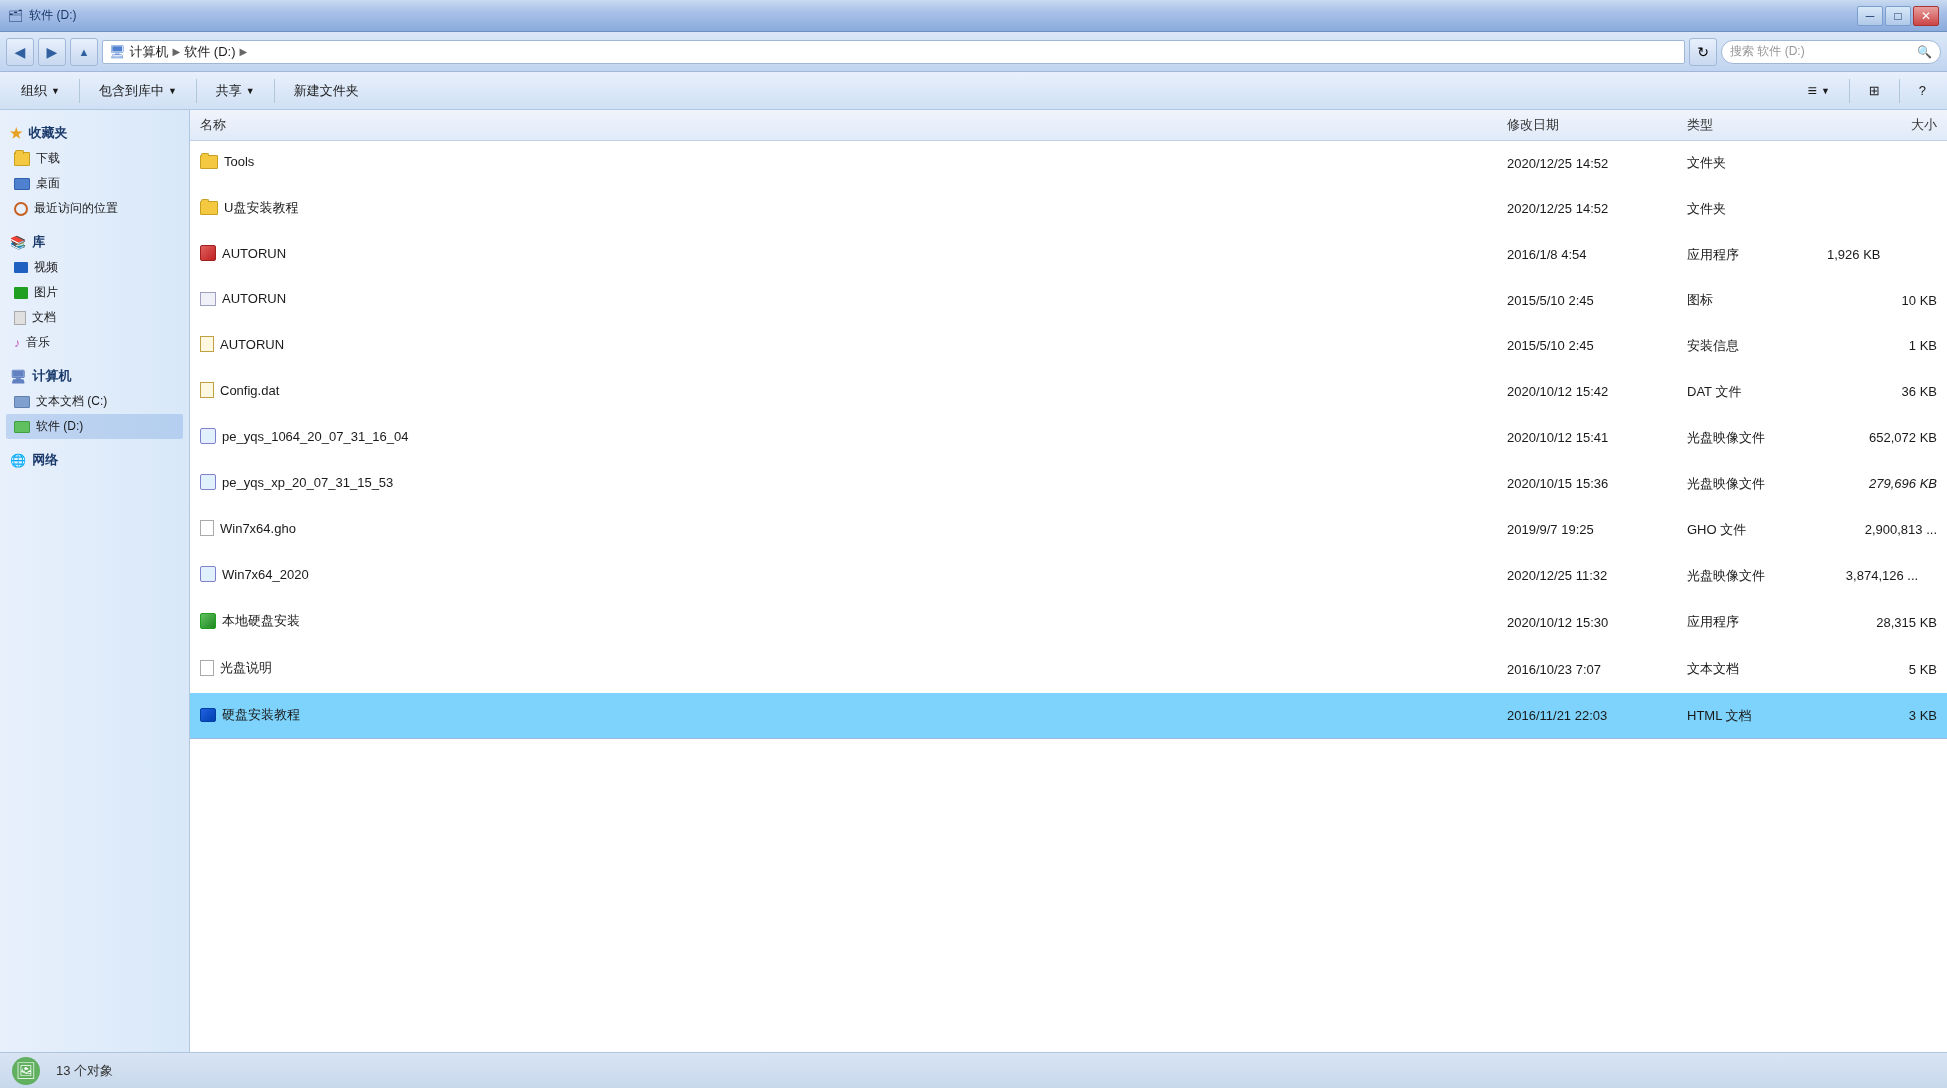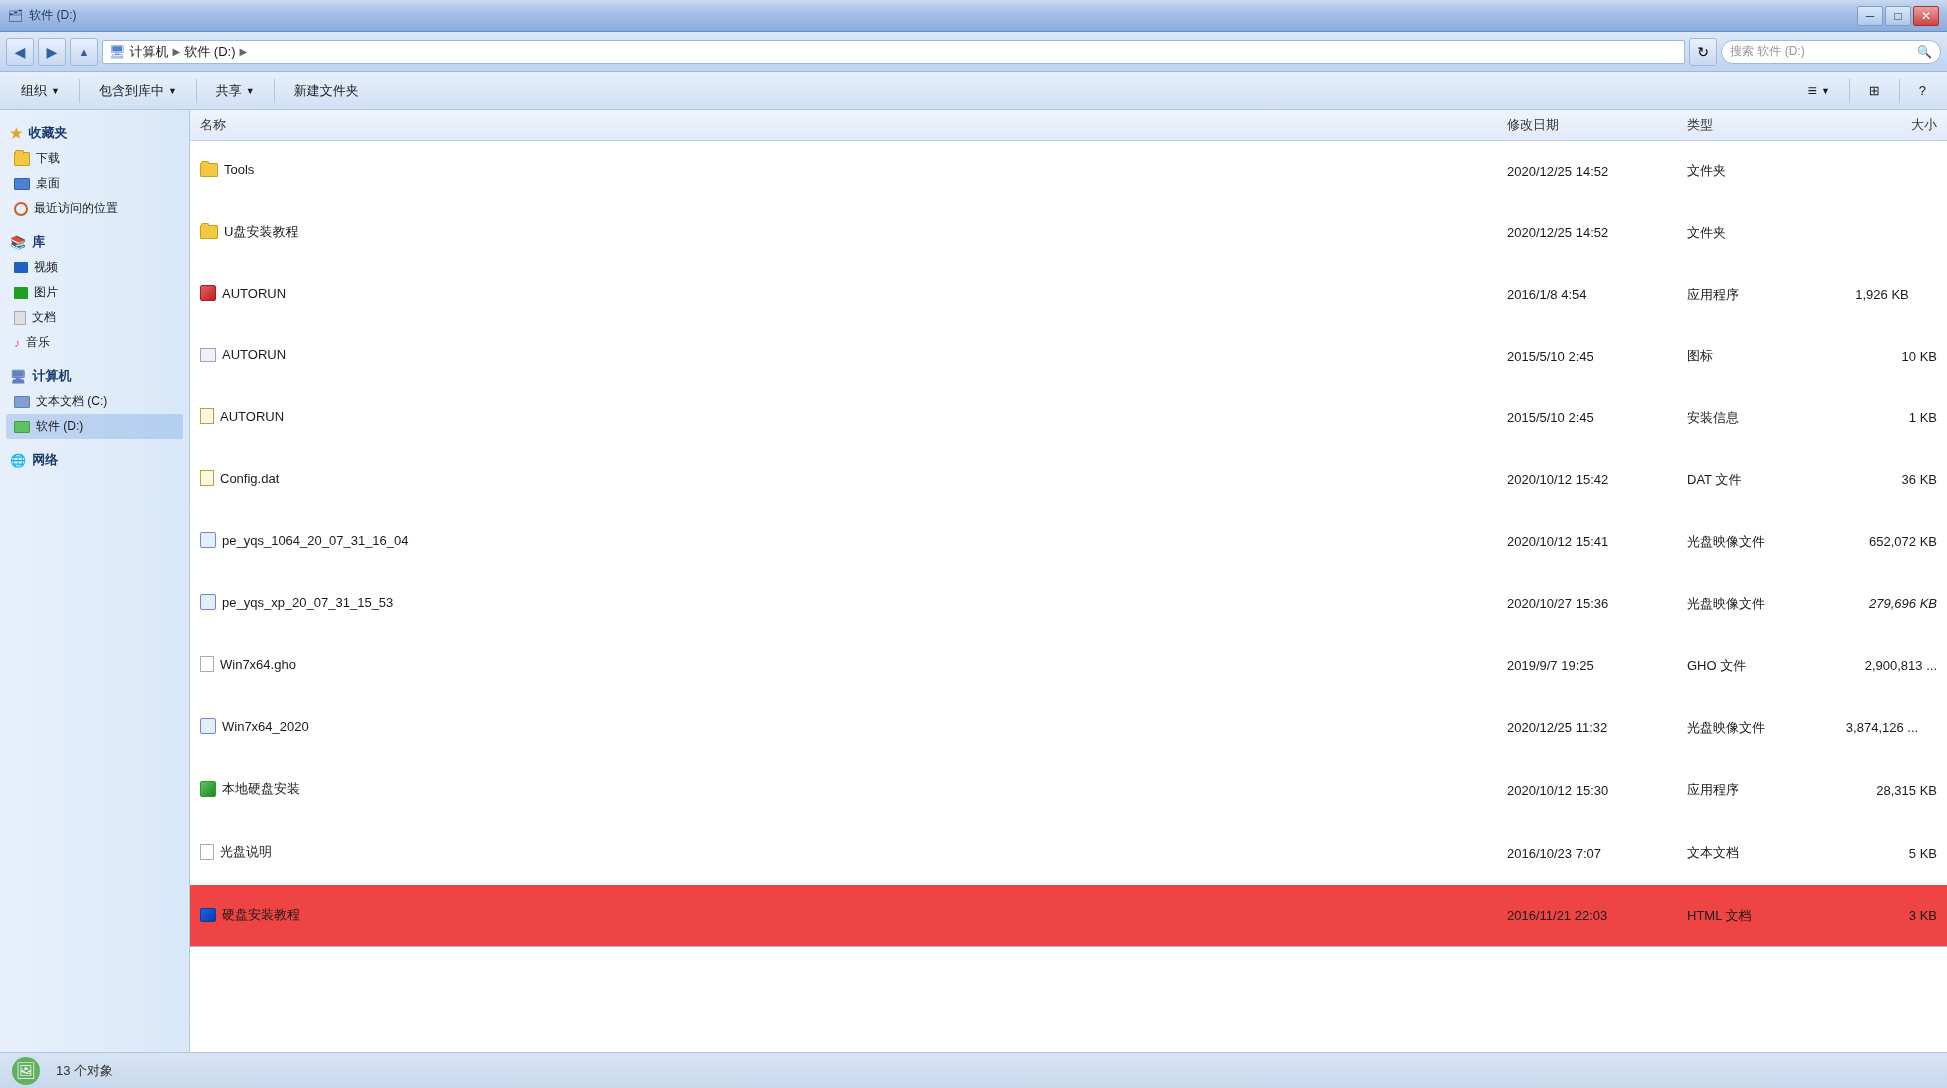--- a/index.html
+++ b/index.html
@@ -107,22 +107,22 @@
     .icon-hdd-d { display: inline-block; width: 16px; height: 12px; background: #60c060; border: 1px solid #40a040; border-radius: 1px; }
 
     
     .file-list { flex: 1; overflow-y: auto; }
     .file-table { width: 100%; border-collapse: collapse; }
     .file-table th {
       text-align: left; padding: 6px 10px; font-size: 13px; font-weight: normal;
       background: linear-gradient(to bottom, #f0f4fc, #e0eaf8);
       border-bottom: 1px solid #c0d0e8; color: #333; cursor: pointer; user-select: none;
     }
-    .file-table td { padding: 21px 10px; font-size: 13px; color: #1a1a1a; border-bottom: 1px solid transparent; white-space: nowrap; margin-top: 37px; }
-    .file-table tr.selected td { background: #ef4444; border-bottom: 1px solid #a0b8e0; }
+    .file-table td { padding: 13px 10px; font-size: 13px; color: #1a1a1a; border-bottom: 1px solid transparent; white-space: nowrap; margin-top: 37px; }
+    .file-table tr.selected td { background: #7dd3fc; border-bottom: 1px solid #a0b8e0; }
     .file-row { cursor: pointer; }
     .file-icon { display: inline-flex; align-items: center; gap: 6px; }
 
     
     .statusbar {
       height: 36px;
       background: linear-gradient(to bottom, #d8e4f4, #c8d8ec);
       border-top: 1px solid #b0c4dc;
       display: flex;
       align-items: center;
@@ -311,21 +311,21 @@
   </tr>
           <tr class="file-row">
     <td>
       <span class="file-icon">
         <span style="display:inline-block;width:16px;height:16px;background:linear-gradient(135deg,#e06060,#c02020);border-radius:2px;border:1px solid #a02020;"></span>
         <span>AUTORUN</span>
       </span>
     </td>
     <td>2016/1/8 4:54</td>
     <td>应用程序</td>
-    <td style="text-align:center;">1,926 KB</td>
+    <td style="text-align:left;">1,926 KB</td>
   </tr>
           <tr class="file-row">
     <td>
       <span class="file-icon">
         <span style="display:inline-block;width:16px;height:14px;background:#f0f0f8;border:1px solid #a0a0c0;"></span>
         <span>AUTORUN</span>
       </span>
     </td>
     <td>2015/5/10 2:45</td>
     <td>图标</td>
@@ -364,21 +364,21 @@
     <td>光盘映像文件</td>
     <td style="text-align:right;">652,072 KB</td>
   </tr>
           <tr class="file-row">
     <td>
       <span class="file-icon">
         <span style="display:inline-block;width:16px;height:16px;background:#e0f0ff;border:1px solid #8080cc;border-radius:2px;"></span>
         <span>pe_yqs_xp_20_07_31_15_53</span>
       </span>
     </td>
-    <td>2020/10/27 15:36</td>
+    <td>2020/10/15 15:36</td>
     <td>光盘映像文件</td>
     <td style="text-align:right;font-style:italic;">279,696 KB</td>
   </tr>
           <tr class="file-row">
     <td>
       <span class="file-icon">
         <span style="display:inline-block;width:14px;height:16px;background:#fff;border:1px solid #aaa;"></span>
         <span>Win7x64.gho</span>
       </span>
     </td>

